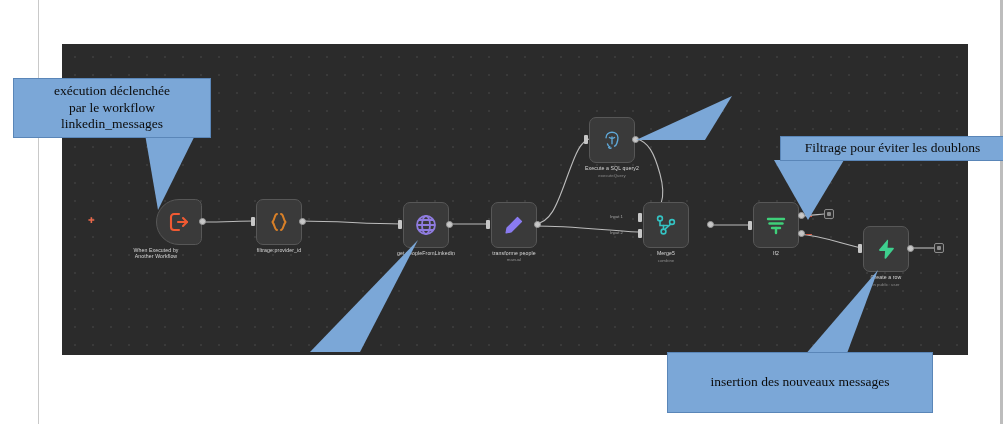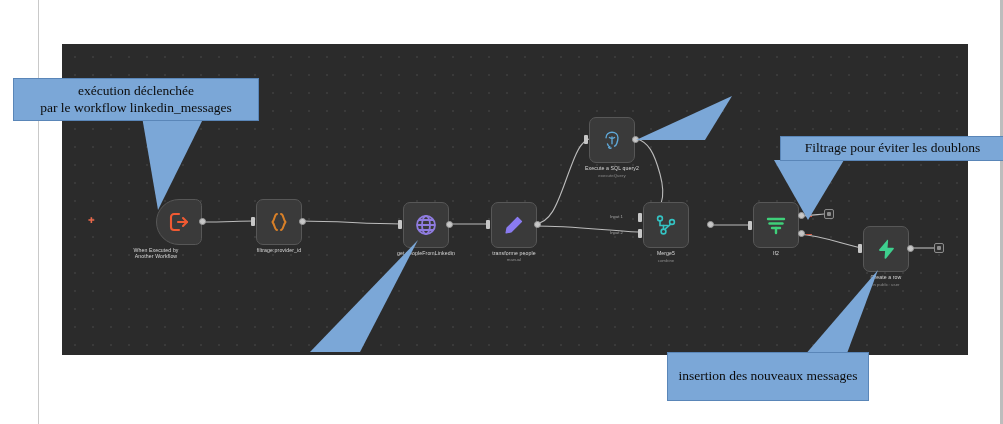--- a/index.html
+++ b/index.html
@@ -271,21 +271,21 @@
     <div class="node-label" style="left:779px;top:230px;">Create a row</div>
     <div class="node-sub" style="left:779px;top:238px;">in public: user</div>
 
   </div>
 
   <div class="tail" style="left:140px;top:105px;">
     <svg width="120" height="110" viewBox="0 0 120 110">
       <polygon points="0,0 70,0 18,105" fill="#7ba7d7"></polygon>
     </svg>
   </div>
-  <div class="callout" style="left:13px;top:78px;width:246px;">exécution déclenchée
+  <div class="callout" style="left:13px;top:78px;width:198px;">exécution déclenchée
 par le workflow linkedin_messages</div>
 
   <div class="tail" style="left:630px;top:96px;">
     <svg width="110" height="60" viewBox="0 0 110 60">
       <polygon points="102,0 75,44 6,44" fill="#7ba7d7"></polygon>
     </svg>
   </div>
 
   <div class="tail" style="left:760px;top:160px;">
     <svg width="90" height="70" viewBox="0 0 90 70">
@@ -298,15 +298,15 @@
     <svg width="130" height="120" viewBox="0 0 130 120">
       <polygon points="118,0 10,112 60,112" fill="#7ba7d7"></polygon>
     </svg>
   </div>
 
   <div class="tail" style="left:790px;top:270px;">
     <svg width="110" height="100" viewBox="0 0 110 100">
       <polygon points="88,0 14,86 56,86" fill="#7ba7d7"></polygon>
     </svg>
   </div>
-  <div class="callout" style="left:667px;top:352px;width:202px;padding:15px 8px;">insertion des nouveaux messages</div>
+  <div class="callout" style="left:667px;top:352px;width:266px;padding:21px 8px;">insertion des nouveaux messages</div>
 
 </div>
 
 </body></html>

